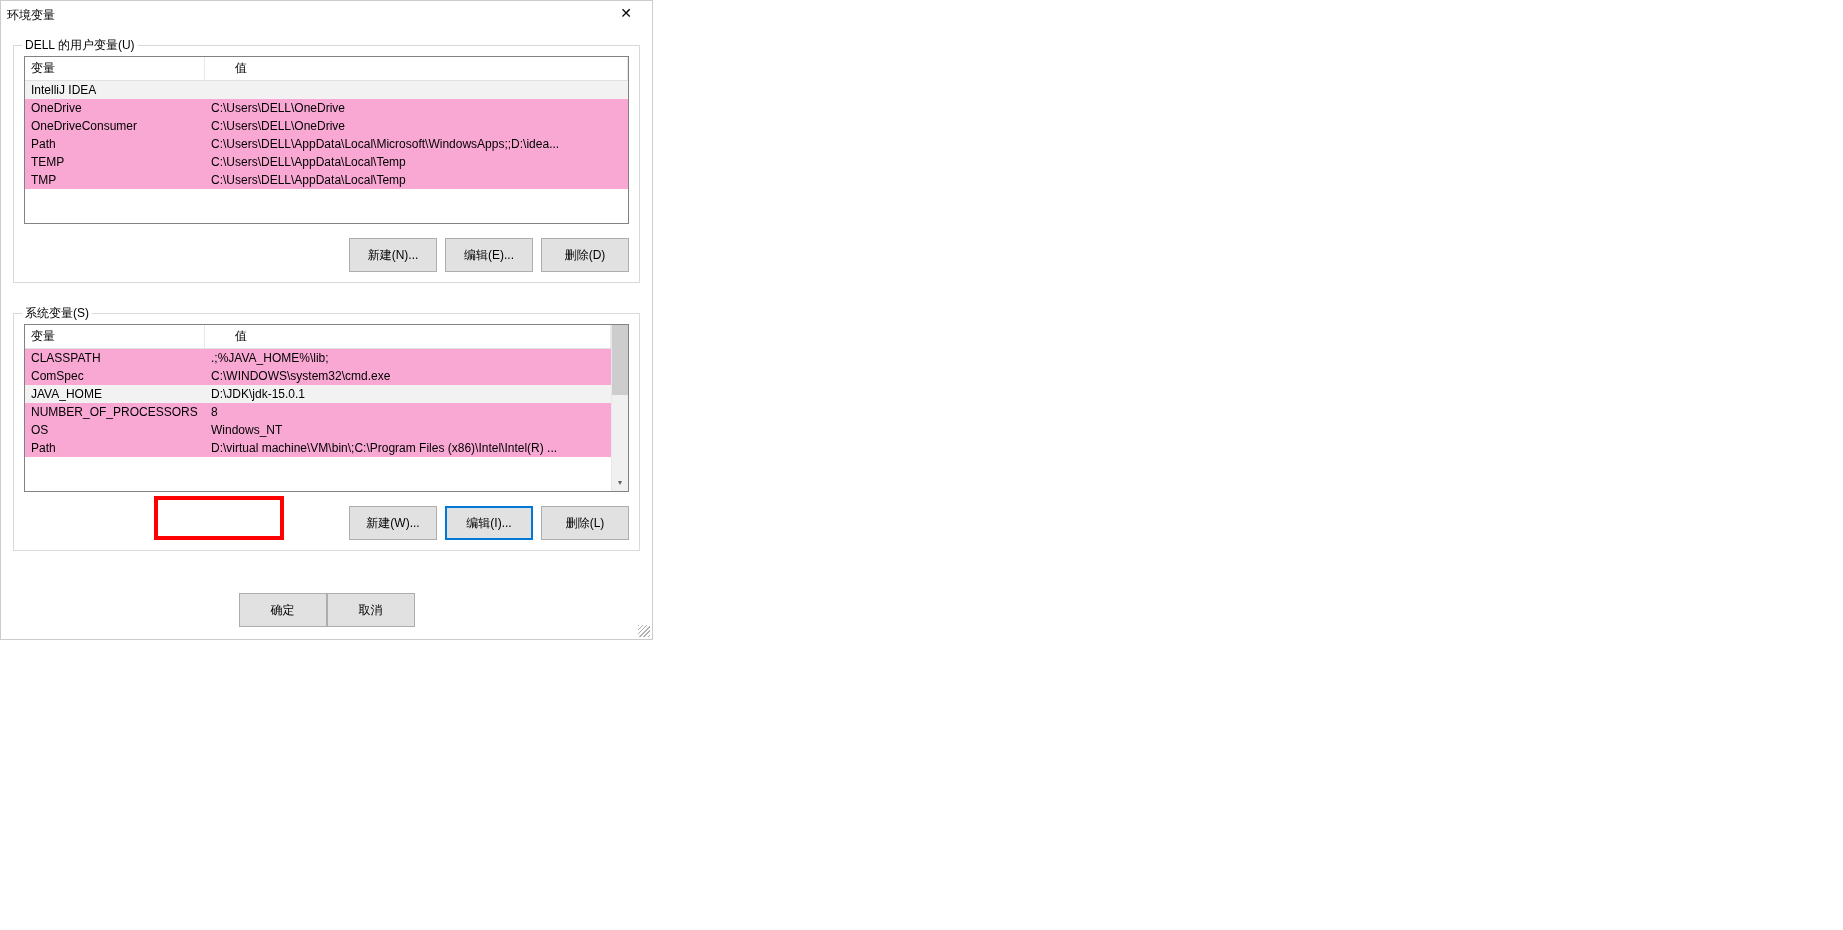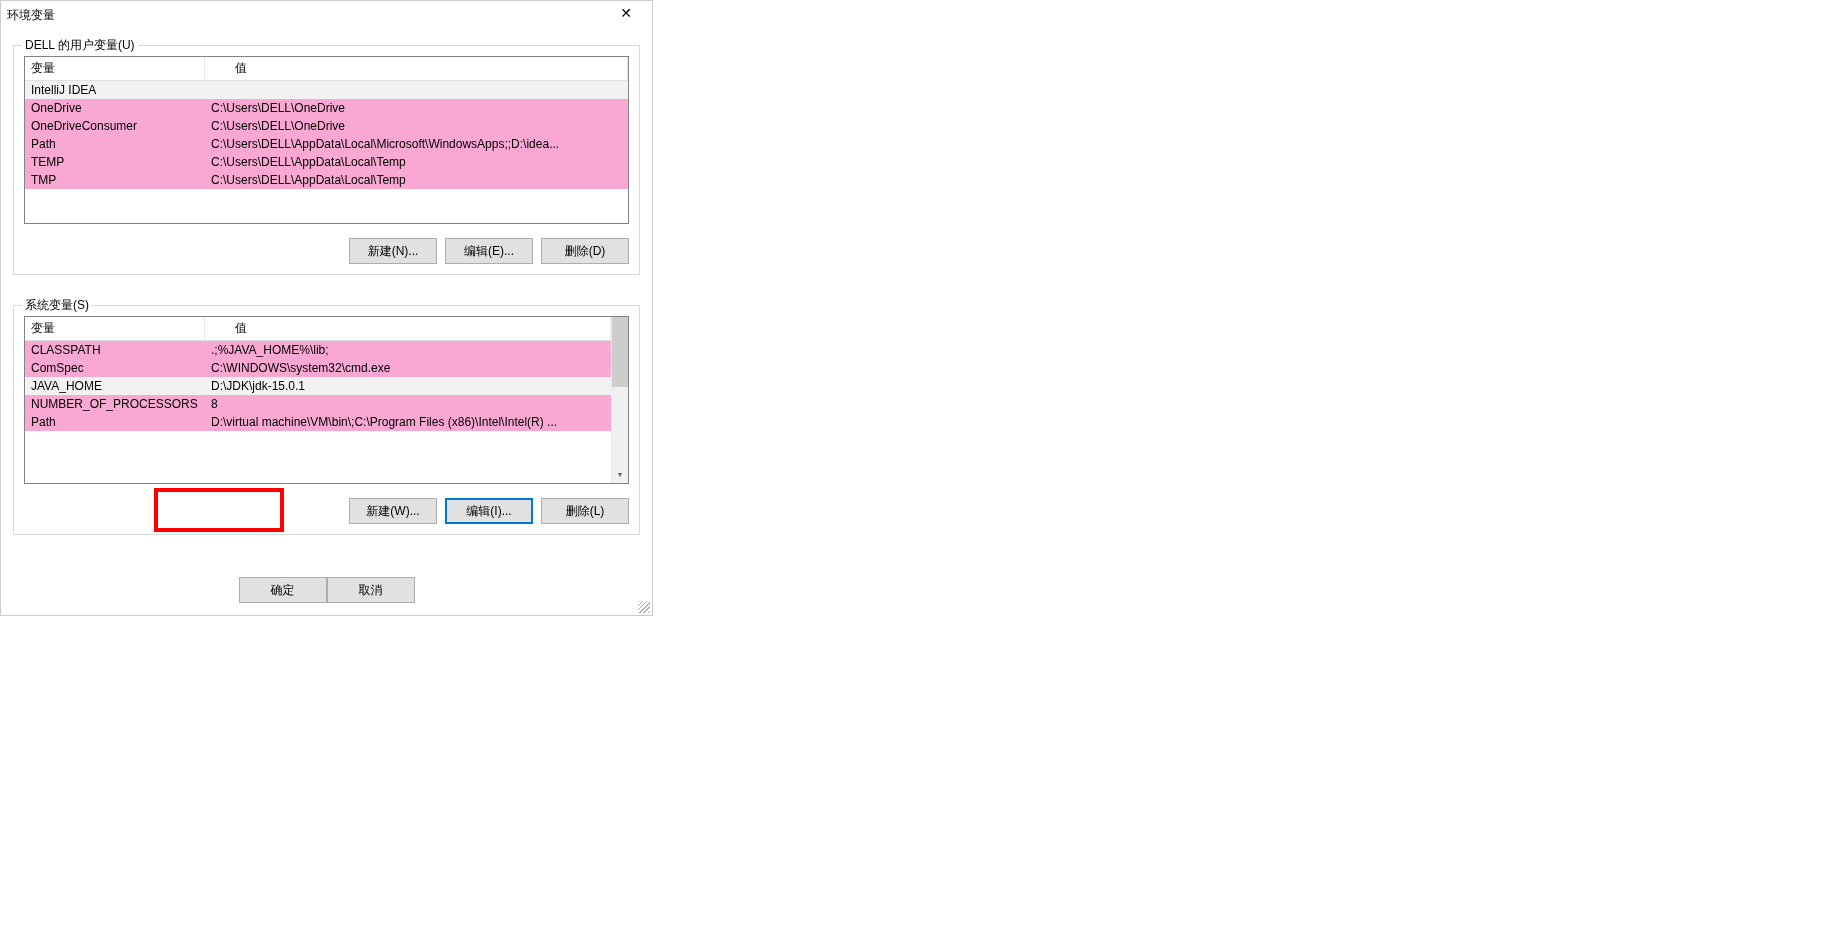--- a/index.html
+++ b/index.html
@@ -134,21 +134,21 @@
       color: #606060;
     }
     .button-row {
       display: flex;
       justify-content: flex-end;
       gap: 8px;
       margin-top: 14px;
     }
     .win-button {
       min-width: 88px;
-      height: 26px;
+      height: 34px;
       border: 1px solid #adadad;
       background: #e1e1e1;
       font-size: 12px;
       font-family: inherit;
       cursor: pointer;
       padding: 0 8px;
     }
     .win-button.focused {
       border: 2px solid #0078d7;
       background: #e1e1e1;
@@ -260,20 +260,24 @@
               </div>
               <div class="list-row selected">
                 <div class="list-cell col-name">JAVA_HOME</div>
                 <div class="list-cell col-value">D:\JDK\jdk-15.0.1</div>
               </div>
               <div class="list-row">
                 <div class="list-cell col-name">NUMBER_OF_PROCESSORS</div>
                 <div class="list-cell col-value">8</div>
               </div>
               <div class="list-row">
+                <div class="list-cell col-name">OS</div>
+                <div class="list-cell col-value">Windows_NT</div>
+              </div>
+              <div class="list-row">
                 <div class="list-cell col-name">Path</div>
                 <div class="list-cell col-value">D:\virtual machine\VM\bin\;C:\Program Files (x86)\Intel\Intel(R) ...</div>
               </div>
             </div>
         </div>
         <div class="scrollbar">
           <div class="scroll-thumb"></div>
           <div class="scroll-arrow-down">▾</div>
         </div>
       </div>

